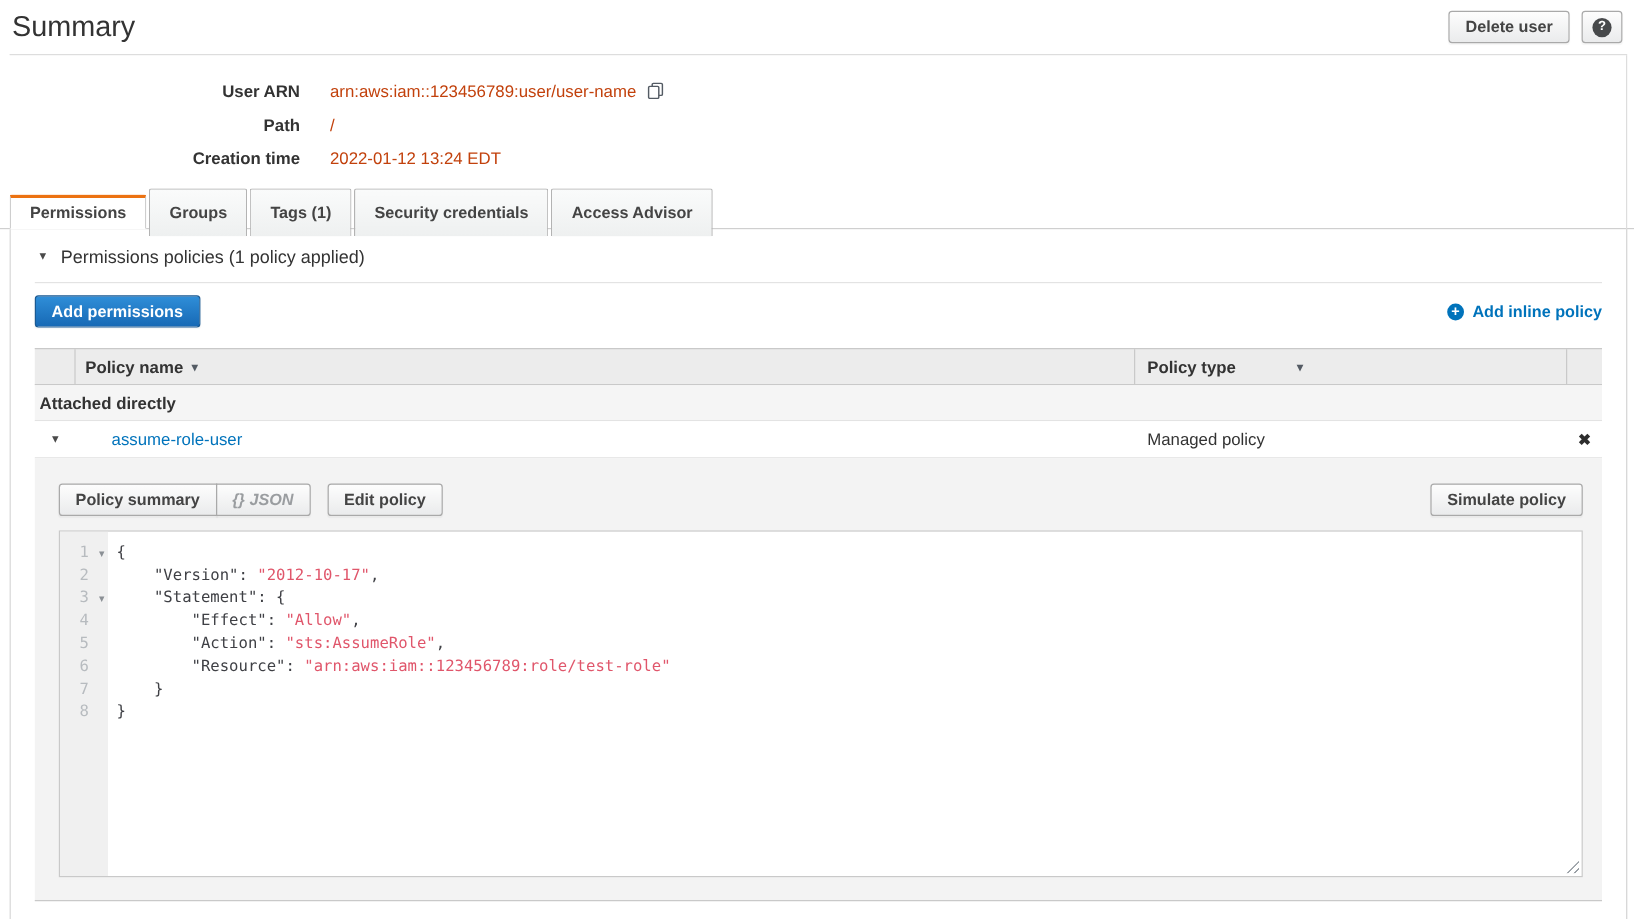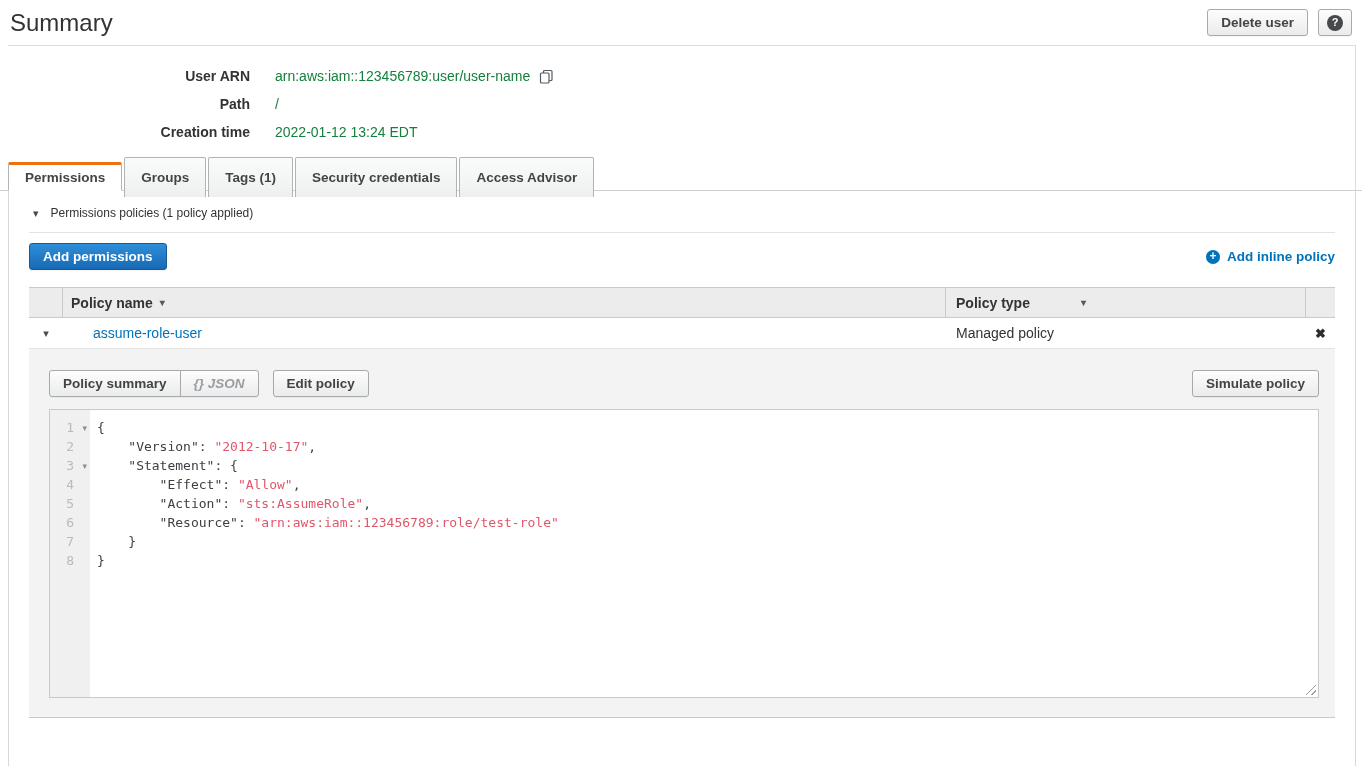--- a/index.html
+++ b/index.html
@@ -32,21 +32,21 @@
     background:#47494b; color:#fff; font-size:11px; font-weight:bold;
     display:flex; align-items:center; justify-content:center; line-height:1;
   }
   .top-rule { border-bottom:1px solid #ddd; margin:0 6px 0 8px; }
   .right-edge { position:absolute; left:1355px; top:46px; width:1px; height:720px; background:#ddd; }
 
   
   .details { margin-top:16px; }
   .detail-row { display:flex; align-items:center; height:28px; }
   .detail-label { width:250px; text-align:right; font-weight:bold; color:#333; }
-  .detail-value { margin-left:25px; color:#15803d; display:flex; align-items:flex-end; gap:7px; }
+  .detail-value { margin-left:25px; color:#c2410c; display:flex; align-items:flex-start; gap:7px; }
   .copy-icon { display:inline-flex; cursor:pointer; margin-left:2px; }
 
   
   .tabbar {
     margin-top:16px; padding-left:8px;
     display:flex; align-items:center; gap:2px;
     height:29px; border-bottom:1px solid #cfcfcf;
   }
   .tab {
     height:40px; display:flex; align-items:center;
@@ -63,21 +63,21 @@
   }
 
   
   .panel {
     margin:0 6px 0 8px; height:577px;
     border-left:1px solid #d8d8d8; border-right:1px solid #d8d8d8;
     position:relative;
   }
   .section-head { display:flex; align-items:center; gap:12px; padding:15px 20px 12px 24px; cursor:pointer; }
   .tri { font-size:11px; color:#4a4a4a; line-height:1; }
-  .section-title { font-size:12px; color:#333; }
+  .section-title { font-size:15px; color:#333; }
   .section-divider { border-bottom:1px solid #e3e3e3; margin:0 20px; }
   .actions-row { display:flex; align-items:center; margin:10px 20px 0; }
   .btn-primary {
     background:linear-gradient(#2f8ed8,#1769b5);
     border-color:#1a5a93; color:#fff;
   }
   .spacer { flex:1; }
   .inline-link { display:flex; align-items:center; gap:7px; color:#0073bb; font-weight:bold; font-size:13.5px; cursor:pointer; }
   .plus-circle {
     width:14px; height:14px; border-radius:50%; background:#0073bb;
@@ -215,20 +215,23 @@
           <span>Policy name</span>
           <span class="sort-arrow">▾</span>
         </div>
         <div class="th col-type">
           <span>Policy type</span>
           <span class="sort-arrow">▾</span>
         </div>
         <div class="th col-actions"></div>
       </div>
 
+      <div class="group-row">
+        <span>Attached directly</span>
+      </div>
 
       <div class="policy-row">
         <div class="cell-expander">
           <span class="tri">▾</span>
         </div>
         <div class="cell-name">
           <a class="policy-link">assume-role-user</a>
         </div>
         <div class="cell-type">Managed policy</div>
         <div class="cell-actions">

